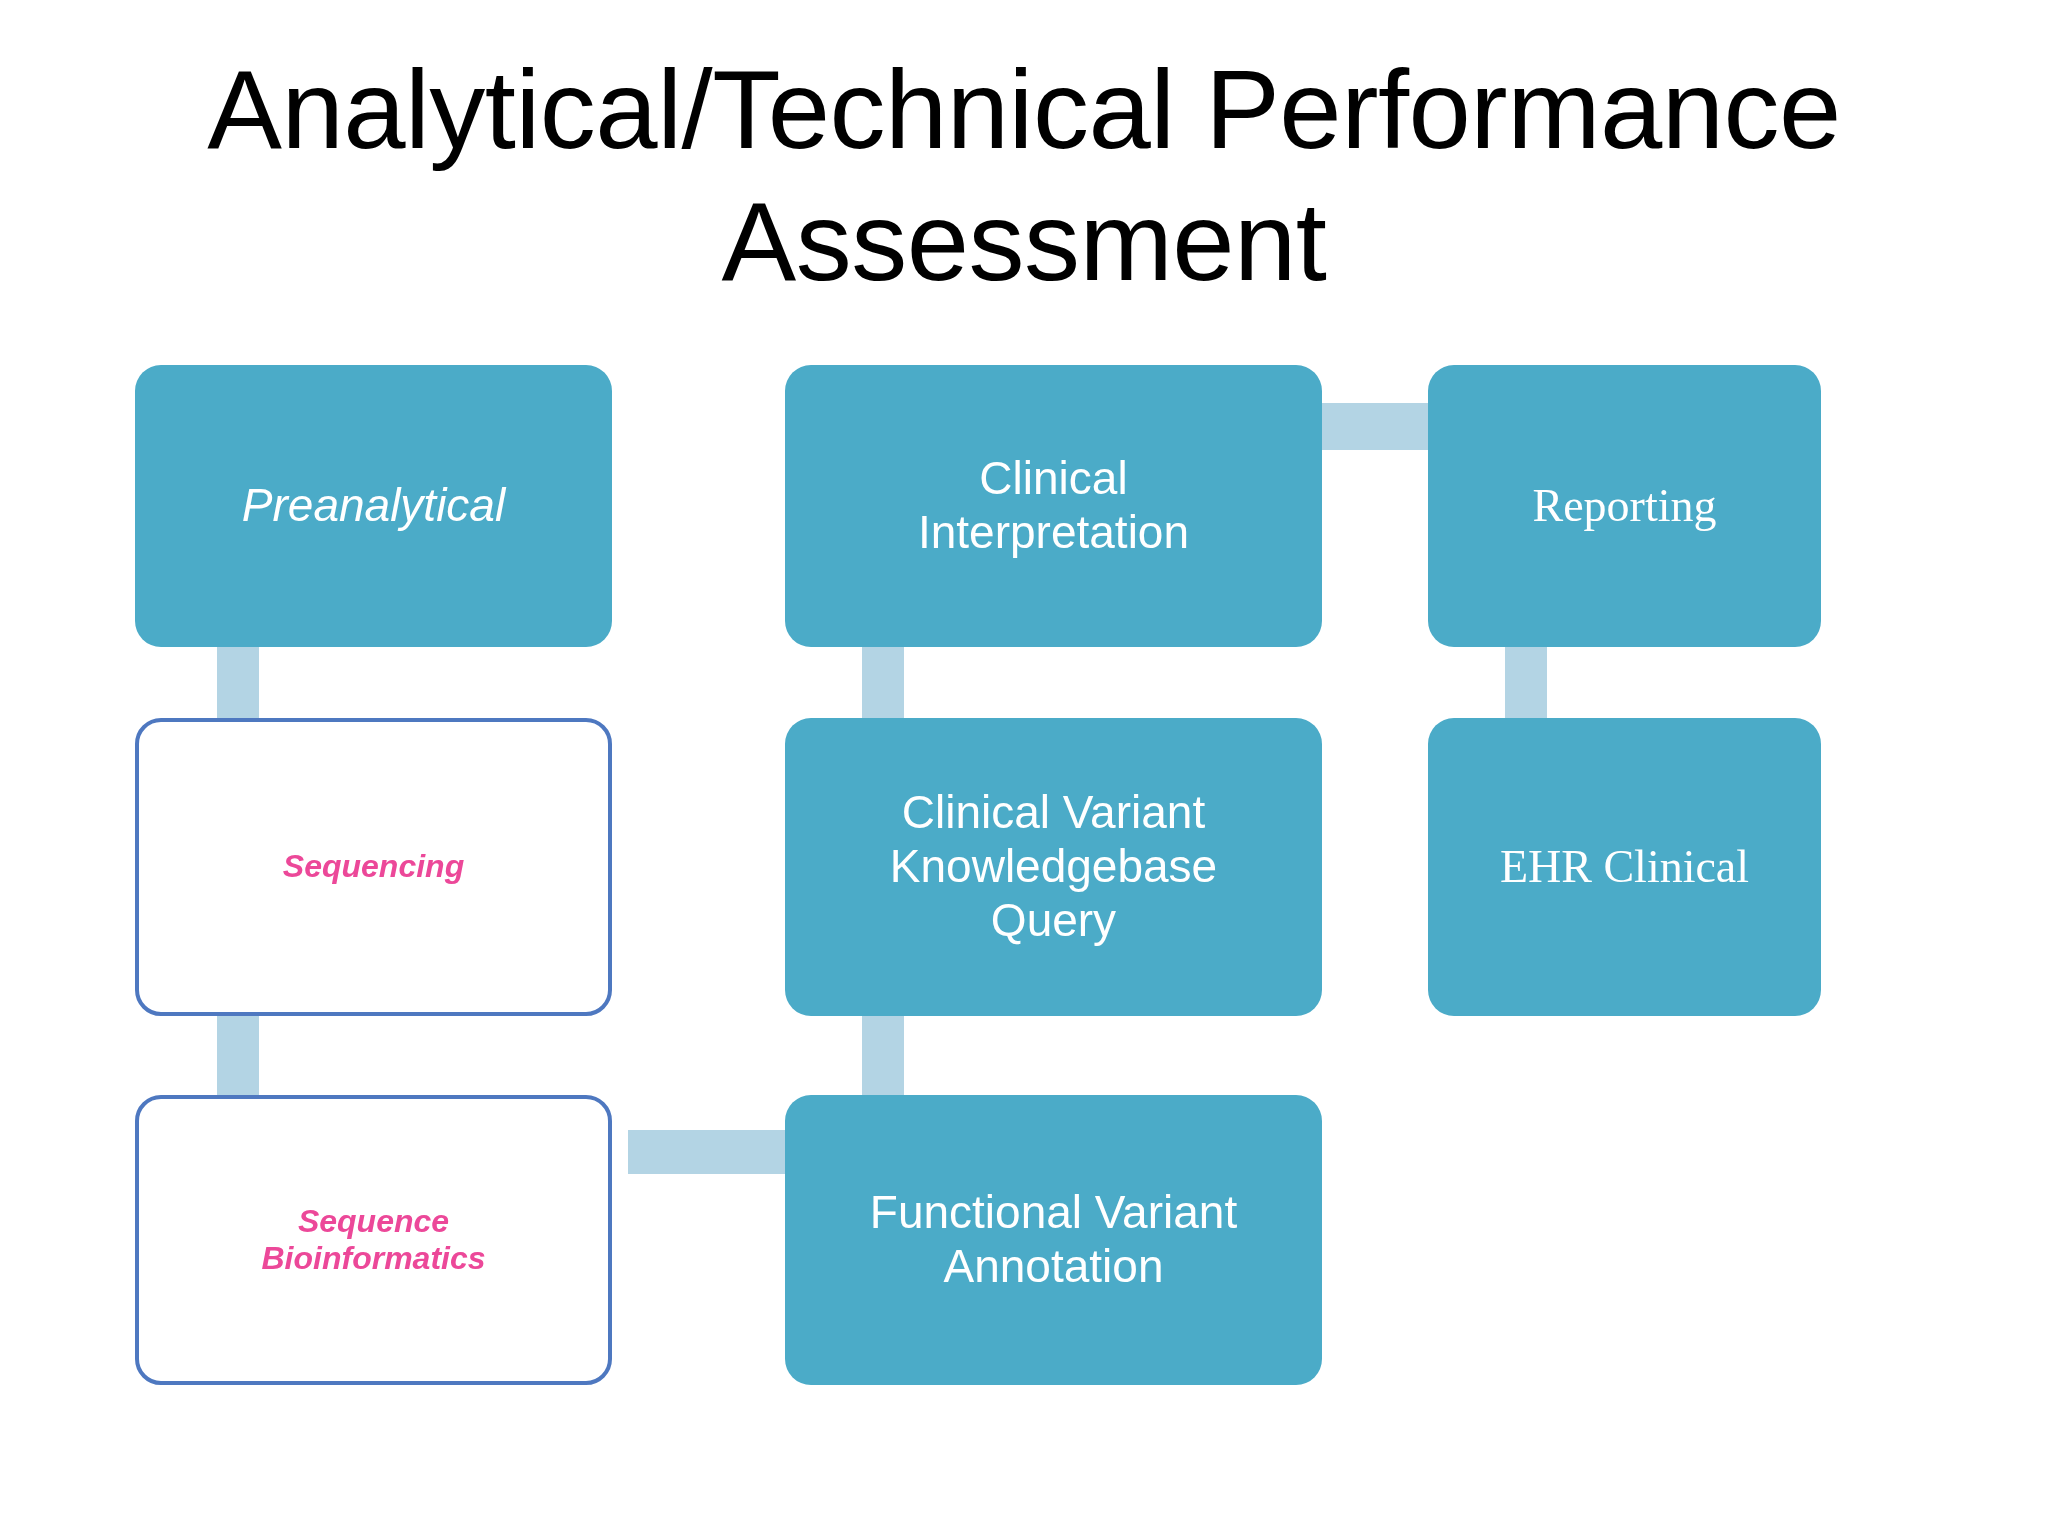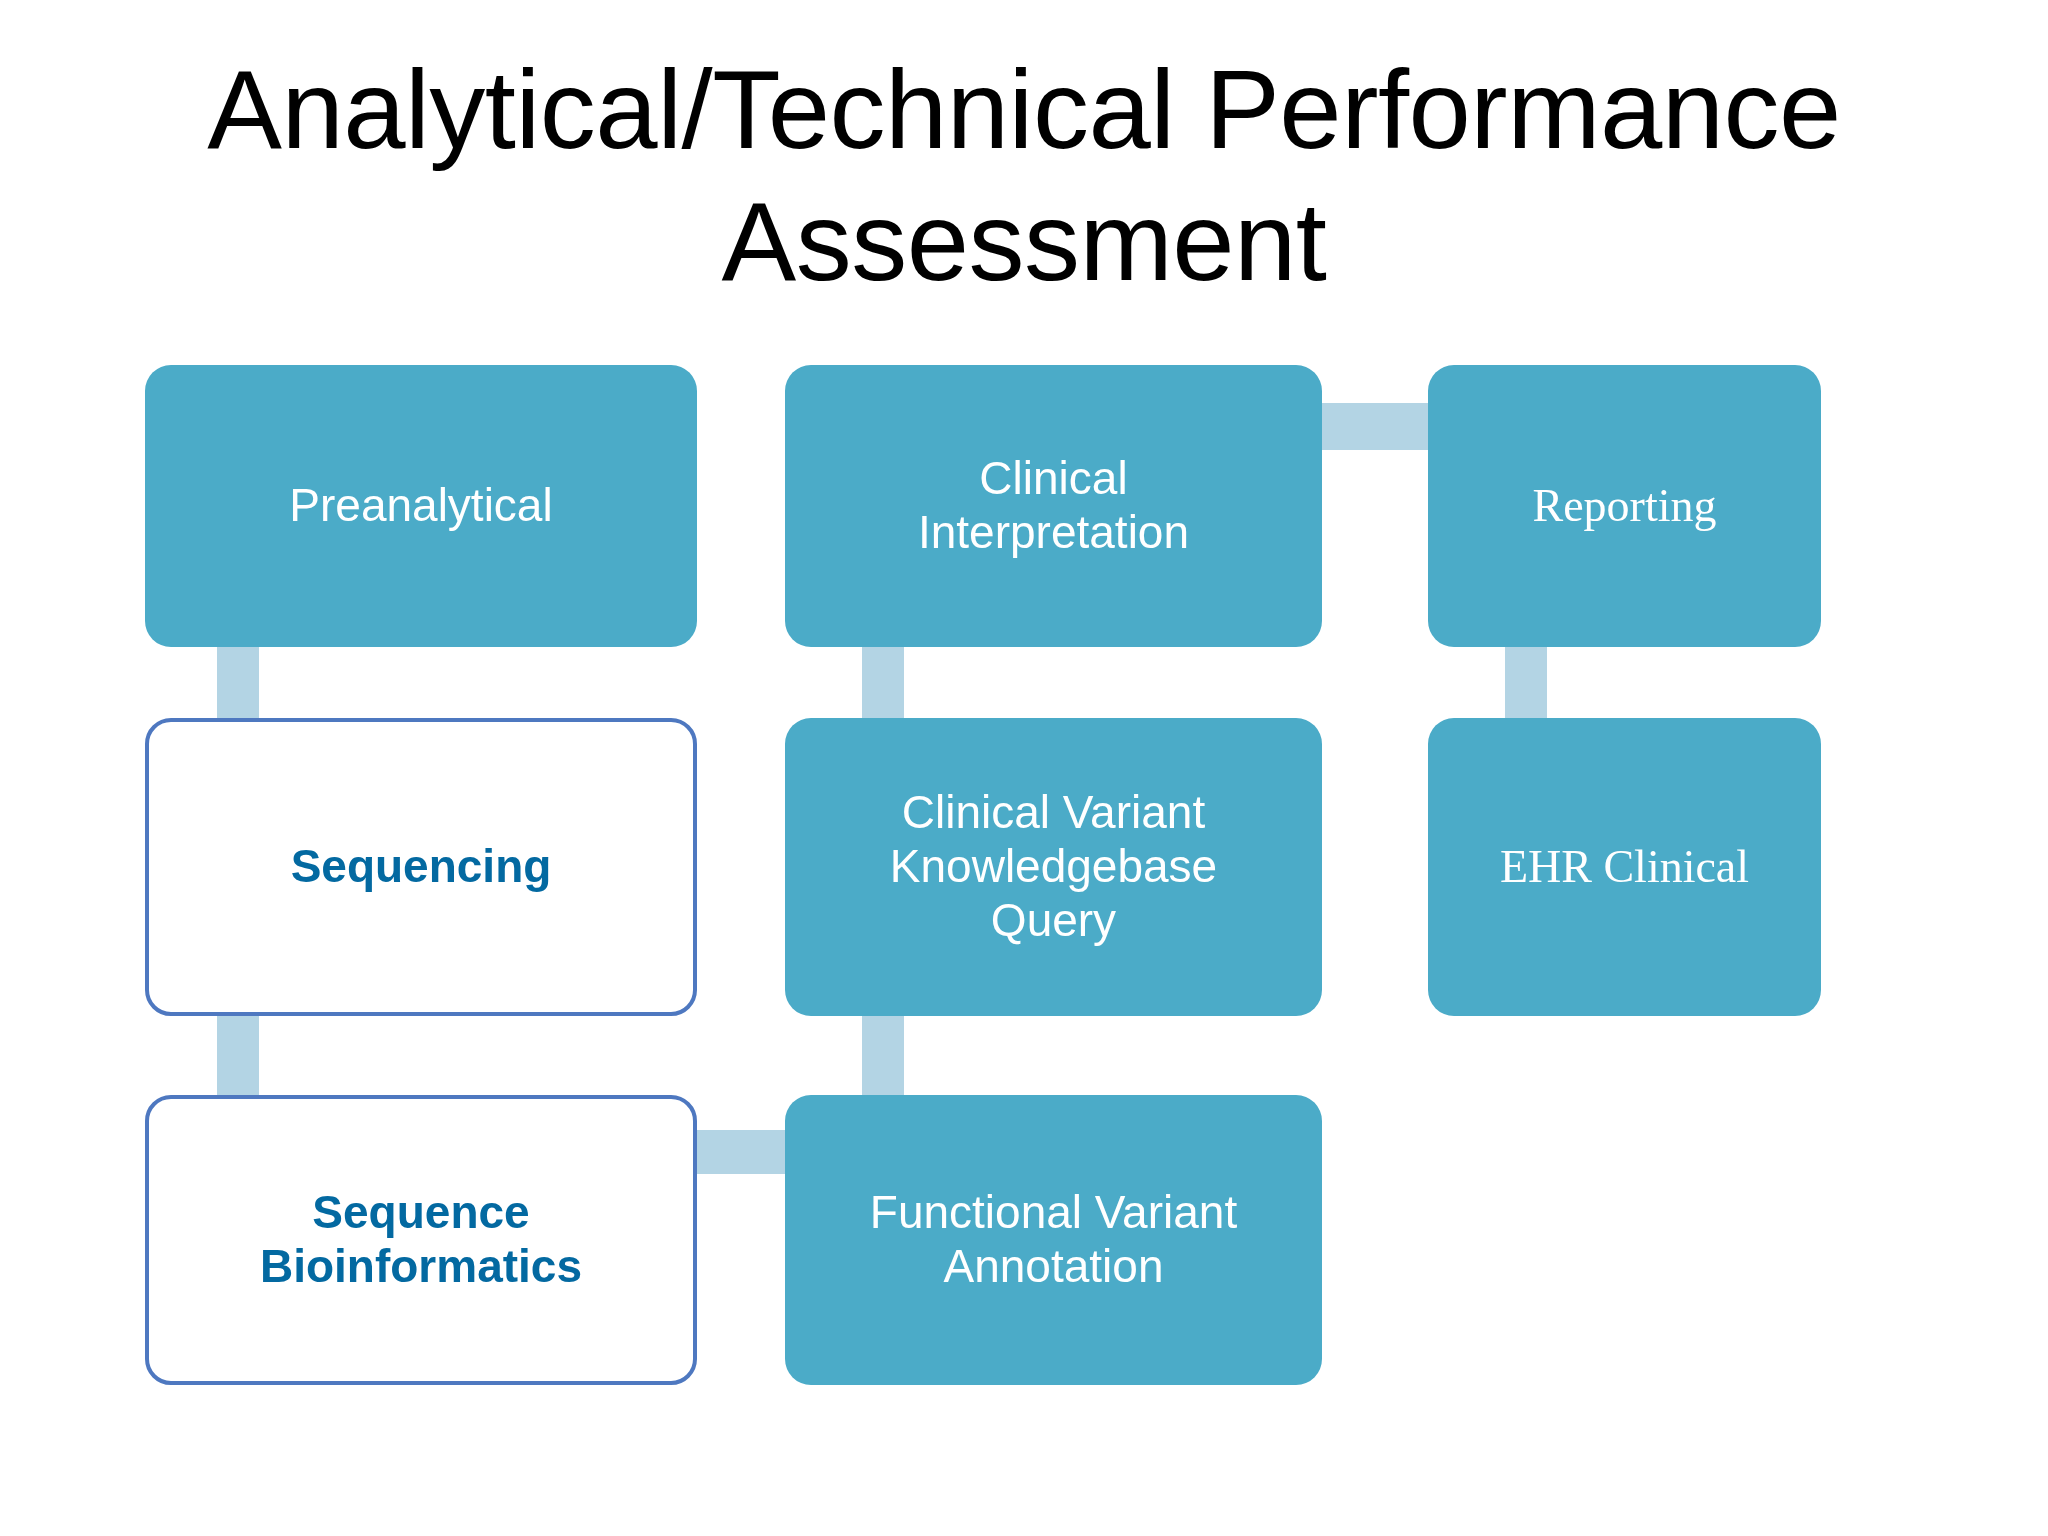--- a/index.html
+++ b/index.html
@@ -60,34 +60,34 @@
     background: #4BABC8;
     color: #ffffff;
     font-size: 46px;
     line-height: 1.17;
     font-weight: 400;
   }
 
   .node.outlined {
     background: #ffffff;
     border: 4px solid #4E78C0;
-    color: #0369a1;
-    font-size: 46px;
+    color: #ec4899;
+    font-size: 32px;
     line-height: 1.17;
     font-weight: 700;
   }
 
   
   .connector {
     position: absolute;
     background: #B3D4E4;
   }
 
   
-  .col-1 { left: 145px; width: 552px; }
+  .col-1 { left: 135px; width: 477px; font-style: italic; }
   .col-2 { left: 785px; width: 537px; }
   .col-3 { left: 1428px; width: 393px; font-family: Liberation Serif, serif; }
 
   
   .row-1 { top: 365px;  height: 282px; }
   .row-2 { top: 718px;  height: 298px; }
   .row-3 { top: 1095px; height: 290px; }
 
   
   #conn-preanalytical-sequencing { left: 217px; top: 645px;  width: 42px;  height: 75px; }

